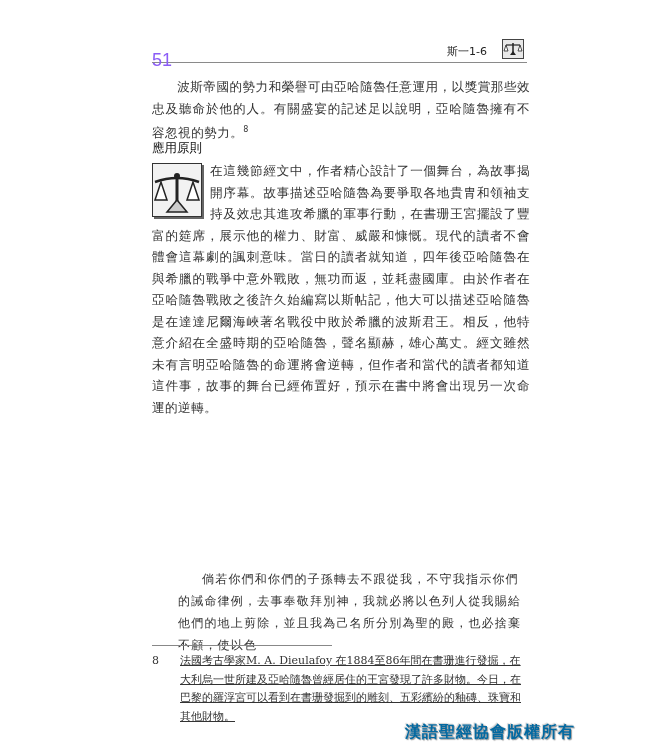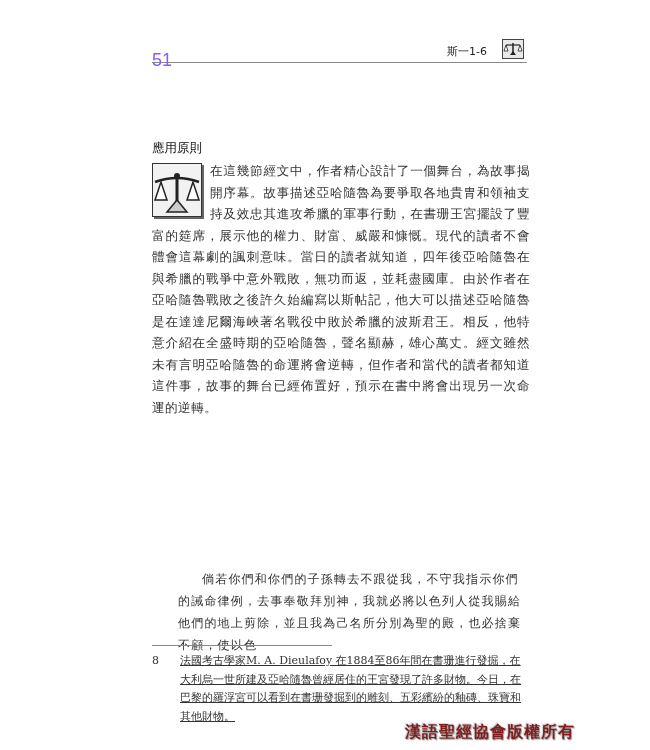--- a/index.html
+++ b/index.html
@@ -16,21 +16,21 @@
     .body-text p { margin: 0; }
     .indent { text-indent: 2em; }
     .section-title { position: absolute; left: 152px; top: 140px; font-size: 12.5px; font-weight: normal; color: #111; }
     .scale-icon { float: left; width: 48px; height: 52px; margin: 3px 8px 2px 0; border: 1px solid #333; background: #eee; box-shadow: 2px 2px 0 #666; }
     .quote { position: absolute; left: 178px; width: 345px; font-family: "DejaVu Serif", serif; font-size: 12px; line-height: 22px; letter-spacing: 1.2px; color: #333; }
     .quote p { margin: 0; text-indent: 2em; }
     .fn-rule { position: absolute; left: 152px; top: 645px; width: 180px; height: 1px; background: #888; }
     .footnote { position: absolute; left: 152px; top: 652px; width: 378px; font-family: "DejaVu Serif", serif; font-size: 11px; line-height: 18.5px; color: #333; }
     .fn-num { position: absolute; left: 0; top: 0; }
     .fn-text { margin-left: 28px; text-decoration: underline; }
-    .watermark { position: absolute; left: 405px; top: 722px; font-size: 16px; font-weight: bold; color: #7f1d1d; letter-spacing: 1px;
+    .watermark { position: absolute; left: 405px; top: 722px; font-size: 16px; font-weight: bold; color: #0369a1; letter-spacing: 1px;
       text-shadow: 1px 1px 1px #9a9a9a, -1px -1px 1px #cfcfcf; }
     sup { font-size: 8px; }
   </style>
 </head>
 <body>
 
 <div class="page">
 
   <div class="header">
     <span class="page-num">51</span>
@@ -39,20 +39,23 @@
       <svg width="20" height="18" viewBox="0 0 20 18">
         <line x1="10" y1="3" x2="10" y2="15" stroke="#222" stroke-width="1.5"></line>
         <line x1="3" y1="5" x2="17" y2="5" stroke="#222" stroke-width="1.2"></line>
         <path d="M3 5 L1 11 L5 11 Z" fill="#fff" stroke="#222" stroke-width="0.8"></path>
         <path d="M17 5 L15 11 L19 11 Z" fill="#fff" stroke="#222" stroke-width="0.8"></path>
         <path d="M7 15 L13 15 L10 11 Z" fill="#222"></path>
       </svg>
     </span>
   </div>
 
+  <div class="body-text" style="top:76px;">
+    <p class="indent"><span>波斯帝國的勢力和榮譽可由亞哈隨魯任意運用，以獎賞那些效忠及聽命於他的人。有關盛宴的記述足以說明，亞哈隨魯擁有不容忽視的勢力。</span><sup>8</sup></p>
+  </div>
 
   <div class="section-title">應用原則</div>
 
   <div class="body-text" style="top:160px;">
     <span class="scale-icon">
       <svg width="48" height="52" viewBox="0 0 48 52">
         <rect x="0" y="0" width="48" height="52" fill="#f2f2f2"></rect>
         <path d="M2 18 Q24 10 46 18" stroke="#222" stroke-width="2.5" fill="none"></path>
         <circle cx="24" cy="12" r="3" fill="#222"></circle>
         <line x1="24" y1="14" x2="24" y2="44" stroke="#222" stroke-width="3"></line>

